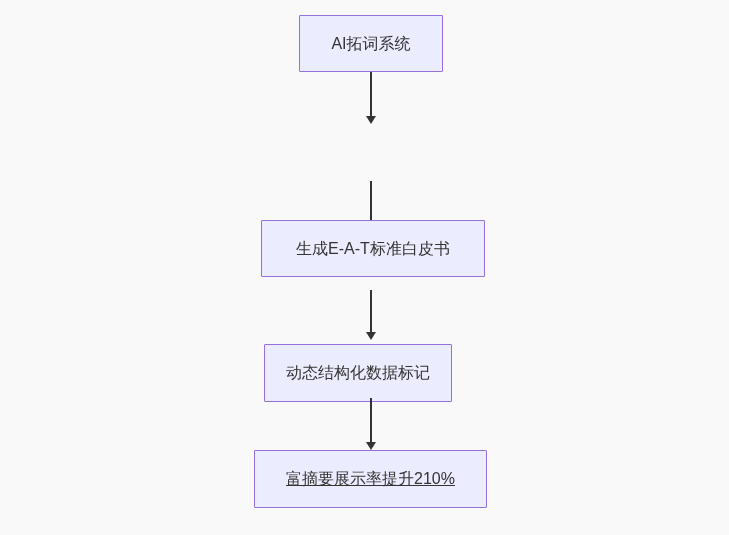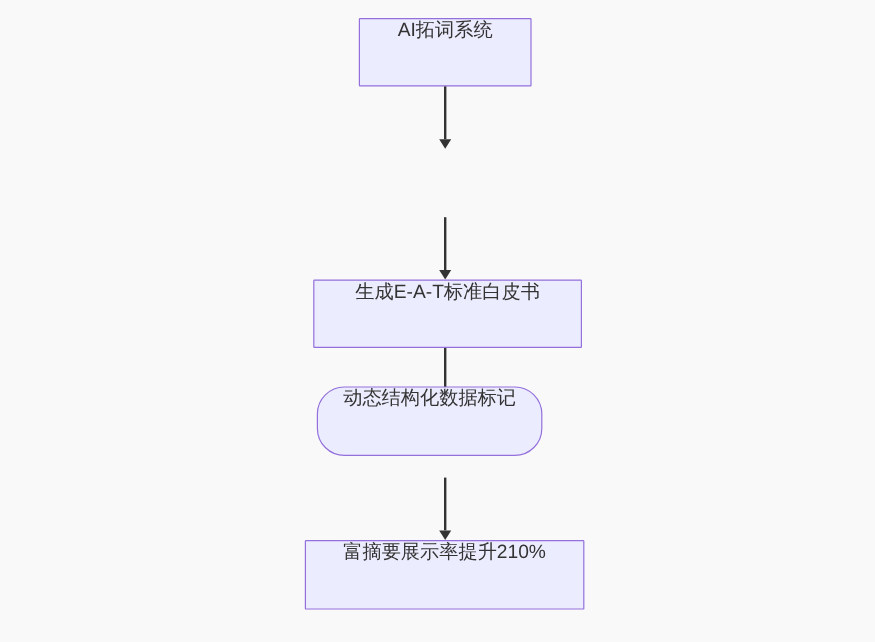--- a/index.html
+++ b/index.html
@@ -17,35 +17,35 @@
     overflow: hidden;
   }
   .canvas {
     position: relative;
     width: 729px; height: 535px;
     background: var(--background);
   }
   .node {
     position: absolute;
     display: flex;
-    align-items: flex-start;
+    align-items: center;
     justify-content: center;
     background: var(--node-fill);
     border: 1px solid var(--node-border);
     border-radius: 1px;
     color: var(--text);
     font-size: 16px;
     text-align: center;
     line-height: 1.2;
   }
   .node-1 { left: 299px; top: 15px;  width: 144px; height: 57px; }
   .node-2 { left: 274px; top: 124px; width: 193px; height: 57px; }
-  .node-3 { left: 261px; top: 233px; width: 224px; height: 57px; }
-  .node-4 { left: 264px; top: 322px; width: 188px; height: 58px; border-radius: 23px; }
-  .node-5 { left: 254px; top: 450px; width: 233px; height: 58px; }
+  .node-3 { left: 261px; top: 220px; width: 224px; height: 57px; }
+  .node-4 { left: 264px; top: 344px; width: 188px; height: 58px; }
+  .node-5 { left: 254px; top: 450px; width: 233px; height: 58px; text-decoration: underline; }
   .arrow {
     position: absolute;
     left: 365px;
     width: 12px;
     display: flex;
     flex-direction: column;
     align-items: center;
   }
   .arrow .line {
     width: 2px;

